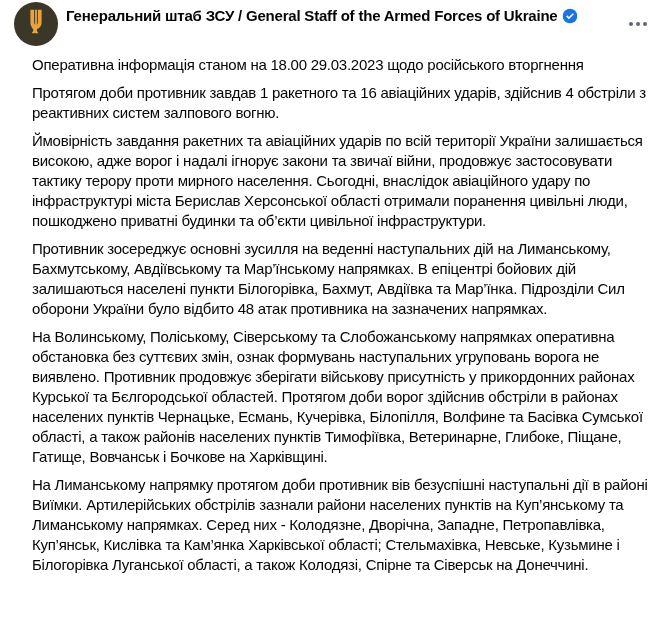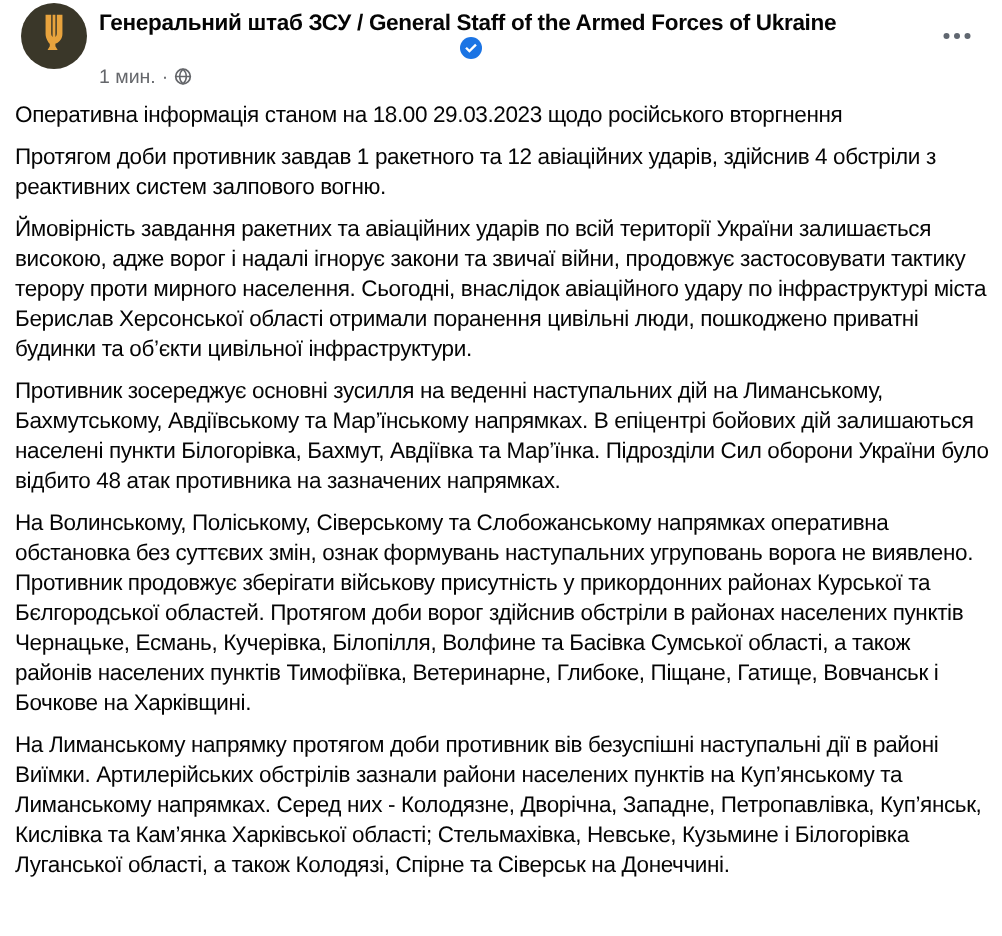--- a/index.html
+++ b/index.html
@@ -20,21 +20,21 @@
   }
   .avatar {
     width: 44px; height: 44px;
     border-radius: 50%;
     background: #3a3729;
     flex: 0 0 44px;
     display: flex; align-items: center; justify-content: center;
     cursor: pointer;
   }
   .header-info { margin-left: 8px; padding-top: 5px; min-width: 0; }
-  .title-row { display: flex; align-items: center; flex-direction: column; }
+  .title-row { display: flex; align-items: center; }
   .page-name {
     font-size: 15px;
     font-weight: 700;
     color: #050505;
     letter-spacing: -0.2px;
     white-space: nowrap;
     cursor: pointer;
   }
   .verified-icon { margin-left: 5px; flex: 0 0 auto; display: inline-flex; }
   .meta-row {
@@ -53,20 +53,21 @@
     display: flex; align-items: center; justify-content: center;
     cursor: pointer;
   }
   .dots { display: flex; gap: 3px; }
   .dots i { width: 4px; height: 4px; border-radius: 50%; background: #606770; }
 
   
   .post-body {
     margin-top: 9px;
     padding: 0 8px 0 10px;
+    margin-left: 22px;
   }
   .post-body p {
     font-size: 15px;
     line-height: 20px;
     letter-spacing: -0.25px;
     color: #050505;
     margin: 0 0 8px 0;
   }
 </style>
 </head>
@@ -87,44 +88,34 @@
     <div class="header-info">
       <div class="title-row">
         <span class="page-name">Генеральний штаб ЗСУ / General Staff of the Armed Forces of Ukraine</span>
         <span class="verified-icon">
           <svg width="16" height="16" viewBox="0 0 24 24" aria-hidden="true">
             <circle cx="12" cy="12" r="11" fill="#1b74e4"></circle>
             <path fill="#ffffff" d="M10.4 16.8l-4.2-4.2 1.7-1.7 2.5 2.5 5.7-5.7 1.7 1.7-7.4 7.4z"></path>
           </svg>
         </span>
       </div>
-      <div class="meta-row">
-        <span>1 мин.</span>
-        <span class="meta-sep">·</span>
-        <span class="globe-icon">
-          <svg width="12" height="12" viewBox="0 0 16 16" aria-hidden="true">
-            <circle cx="8" cy="8" r="6.5" fill="none" stroke="#65676b" stroke-width="1.5"></circle>
-            <path d="M1.5 8h13M8 1.5c-2 1.8-3 3.9-3 6.5s1 4.7 3 6.5c2-1.8 3-3.9 3-6.5s-1-4.7-3-6.5z" fill="none" stroke="#65676b" stroke-width="1.3"></path>
-          </svg>
-        </span>
-      </div>
     </div>
 
     <div class="more-options">
       <span class="dots">
           <i></i>
           <i></i>
           <i></i>
         </span>
     </div>
 
   </div>
 
   <div class="post-body">
     <p>Оперативна інформація станом на 18.00 29.03.2023 щодо російського вторгнення</p>
-    <p>Протягом доби противник завдав 1 ракетного та 12 авіаційних  ударів, здійснив 4 обстріли з реактивних систем залпового вогню.</p>
+    <p>Протягом доби противник завдав 1 ракетного та 16 авіаційних  ударів, здійснив 4 обстріли з реактивних систем залпового вогню.</p>
     <p>Ймовірність завдання ракетних та авіаційних ударів по всій території України залишається високою, адже ворог і надалі ігнорує закони та звичаї війни, продовжує застосовувати тактику терору проти мирного населення. Сьогодні, внаслідок авіаційного удару по інфраструктурі міста Берислав Херсонської області отримали поранення цивільні люди, пошкоджено приватні будинки та об’єкти цивільної інфраструктури.</p>
     <p>Противник зосереджує основні зусилля на веденні наступальних дій на Лиманському, Бахмутському, Авдіївському та Мар’їнському напрямках. В епіцентрі бойових дій залишаються населені пункти Білогорівка, Бахмут, Авдіївка та Мар’їнка. Підрозділи Сил оборони України було відбито 48 атак противника на зазначених напрямках.</p>
     <p>На Волинському, Поліському, Сіверському та Слобожанському напрямках оперативна обстановка без суттєвих змін, ознак формувань наступальних угруповань ворога не виявлено. Противник продовжує зберігати військову присутність у прикордонних районах Курської та Бєлгородської областей. Протягом доби ворог здійснив обстріли в районах населених пунктів Чернацьке, Есмань, Кучерівка, Білопілля, Волфине та Басівка Сумської області, а також районів населених пунктів Тимофіївка, Ветеринарне, Глибоке, Піщане, Гатище, Вовчанськ і Бочкове на Харківщині.</p>
     <p>На Лиманському напрямку протягом доби противник вів безуспішні наступальні дії в районі Виїмки. Артилерійських обстрілів зазнали райони населених пунктів на Куп’янському та Лиманському напрямках. Серед них - Колодязне, Дворічна, Западне, Петропавлівка, Куп’янськ, Кислівка та Кам’янка Харківської області; Стельмахівка, Невське, Кузьмине і Білогорівка Луганської області, а також Колодязі, Спірне та Сіверськ на Донеччині.</p>
   </div>
 
 </div>
 
 </body></html>

